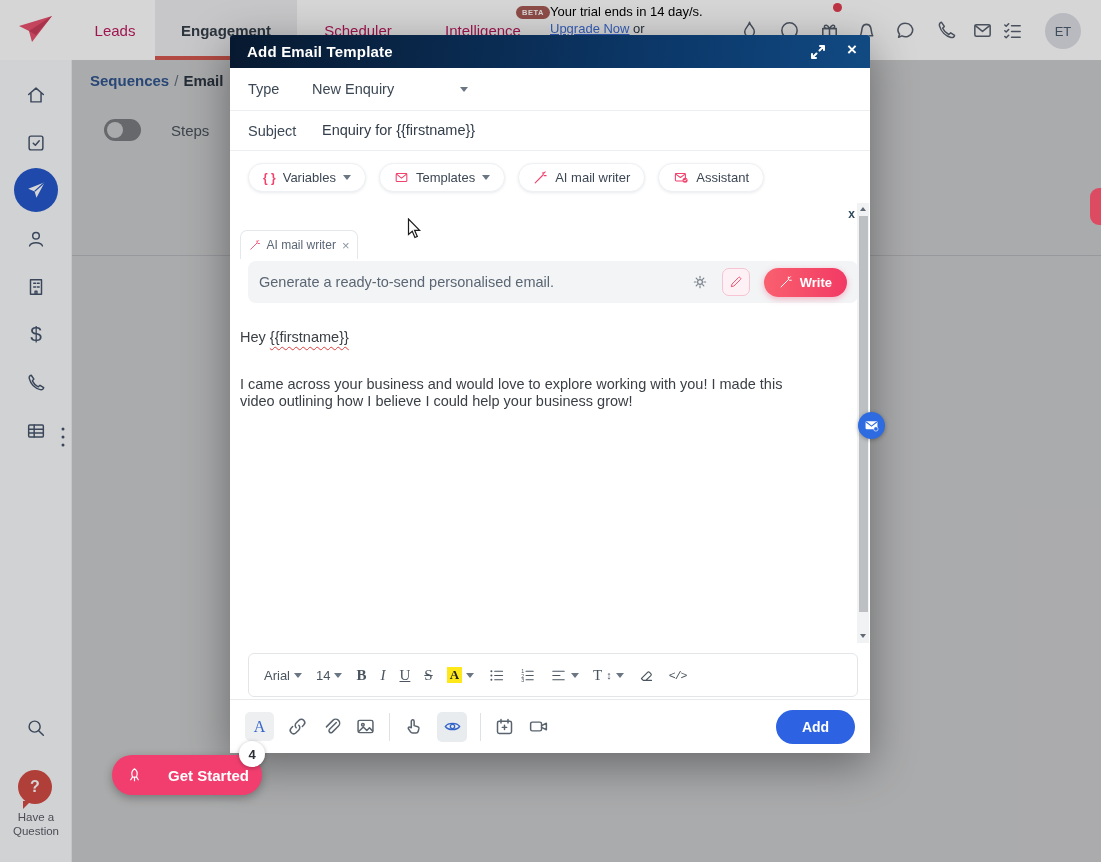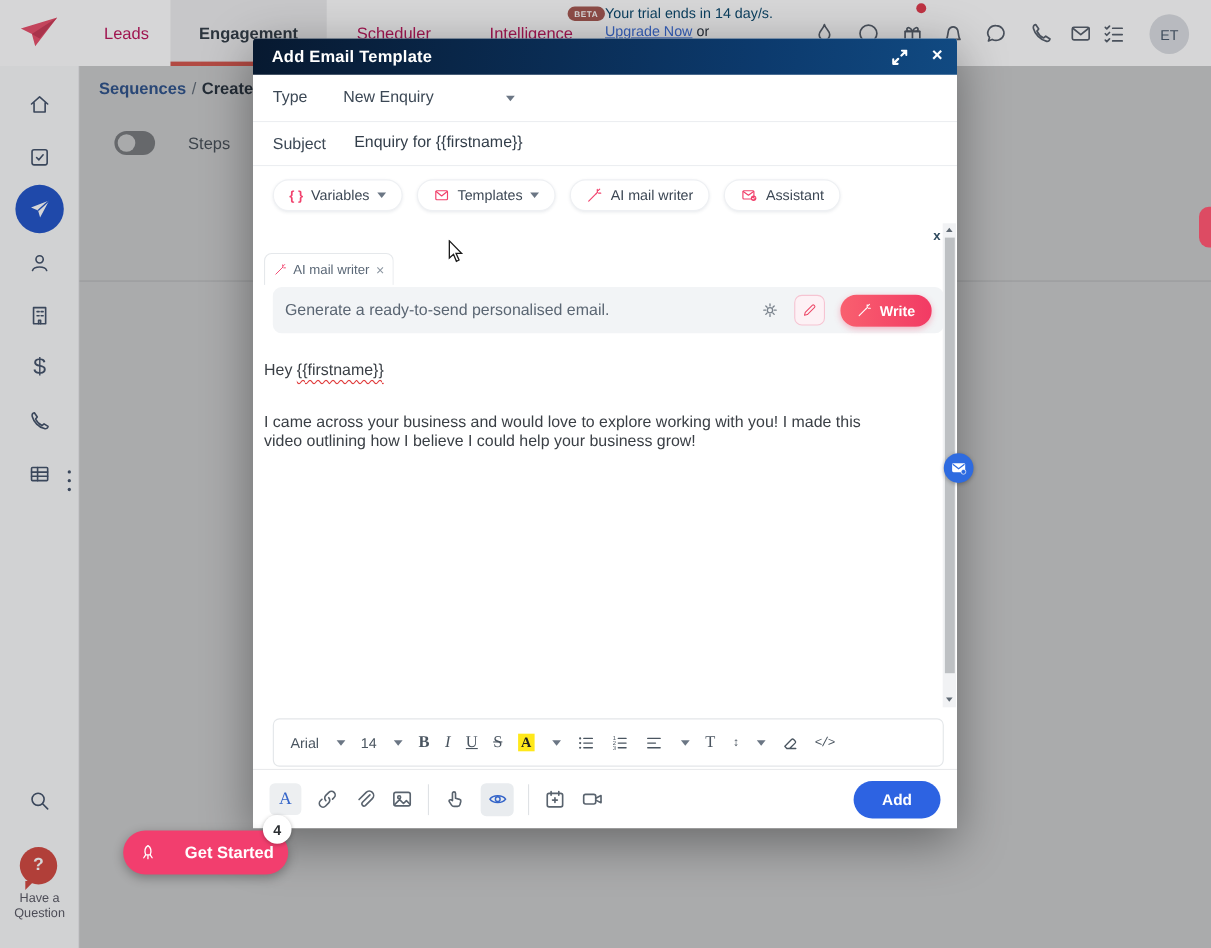--- a/index.html
+++ b/index.html
@@ -15,21 +15,21 @@
   .logo{position:absolute;left:16px;top:10px;width:40px;height:40px;color:#e8506b}
   .nav-tab{position:absolute;top:0;height:60px;display:flex;align-items:center;justify-content:center;
            font-size:15px;color:#be185d;cursor:pointer}
   .tab-leads{left:86px;width:58px}
   .tab-engagement{left:155px;width:142px;background:#ededee;color:#333e48;font-weight:700}
   .tab-engagement::after{content:"";position:absolute;left:0;bottom:0;width:100%;height:4px;background:#d4574e}
   .tab-scheduler{left:310px;width:96px}
   .tab-intelligence{left:430px;width:106px}
   .beta{position:absolute;left:516px;top:6px;background:#a85a52;color:#fff;font-size:7.5px;font-weight:700;
         padding:2px 6px;border-radius:7px;letter-spacing:.5px}
-  .trial1{position:absolute;left:550px;top:4px;font-size:13px;color:#0c4a6e}
+  .trial1{position:absolute;left:550px;top:4px;font-size:13px;color:#000000}
   .trial2{position:absolute;left:550px;top:21px;font-size:13px;color:#2c3540}
   .trial2 .lnk{color:#3e6fd9;text-decoration:underline;cursor:pointer}
   .tb-icon{position:absolute;top:19px;width:23px;height:23px}
   .gift-dot{position:absolute;left:833px;top:3px;width:9px;height:9px;border-radius:50%;background:#e23b4e}
   .avatar{position:absolute;left:1045px;top:13px;width:36px;height:36px;border-radius:50%;background:#dbdee2;
           display:flex;align-items:center;justify-content:center;font-size:13px;color:#4a5a6b}
 
   
   .sidebar{position:absolute;left:0;top:60px;width:72px;height:802px;background:#f9fafb;border-right:1px solid #ececef}
   .sb-icon{position:absolute;left:25px;width:22px;height:22px;color:#44536a}
@@ -102,21 +102,21 @@
              color:#fff;font-size:13px;font-weight:700;display:flex;align-items:center;gap:7px;border:none;
              box-shadow:0 2px 6px rgba(240,60,100,.35);cursor:pointer;font-family:inherit}
   .write-btn svg{stroke:#fff;fill:none;stroke-width:1.7;stroke-linecap:round}
   .greeting{position:absolute;left:10px;top:294px;font-size:14.5px;color:#3a3f45}
   .greet-var{text-decoration-line:underline;text-decoration-style:wavy;text-decoration-color:#e03c3c;
              text-decoration-thickness:1px;text-underline-offset:4px}
   .para{position:absolute;left:10px;top:341px;width:578px;font-size:14.5px;line-height:16.5px;color:#3a3f45}
 
   .fmt{position:absolute;left:18px;top:618px;width:610px;height:44px;border:1px solid #e3e6e9;border-radius:6px;
        background:#fff;display:flex;align-items:center;padding:0 15px;gap:14px;color:#4a5560;font-size:13px}
-  .fmt .t{cursor:pointer;display:flex;align-items:center;gap:16px;white-space:nowrap}
+  .fmt .t{cursor:pointer;display:flex;align-items:center;gap:4px;white-space:nowrap}
   .fb{font-weight:700;font-size:15px;font-family:"Liberation Serif",serif}
   .fi{font-style:italic;font-size:15px;font-family:"Liberation Serif",serif}
   .fu{text-decoration:underline;font-size:15px;font-family:"Liberation Serif",serif}
   .fs{text-decoration:line-through;font-size:15px;font-family:"Liberation Serif",serif}
   .hl{background:#ffe81a;padding:0 3px;font-weight:700;color:#222;font-family:"Liberation Serif",serif}
   .fmt svg{stroke:#4a5560;fill:none;stroke-width:1.7;stroke-linecap:round}
   .mono{font-family:"Liberation Mono",monospace;font-size:11.5px;letter-spacing:-1px}
 
   .m-sep{position:absolute;left:0;top:664px;width:100%;height:1px;background:#e9eaec}
   .m-footer{position:absolute;left:0;top:665px;width:100%;height:53px;display:flex;align-items:center;padding:0 15px;gap:13px}
@@ -285,21 +285,21 @@
     <span class="q-bubble">
         <span>?</span>
       </span>
     <div class="q-text">
       <div>Have a</div>
       <div>Question</div>
     </div>
   </aside>
 
   <div class="breadcrumb">
-    <span class="bc-link">Sequences</span><span class="bc-sep">/</span><span class="bc-cur">Create</span>
+    <span class="bc-link">Sequences</span><span class="bc-sep">/</span><span class="bc-cur">Email</span>
   </div>
   <span class="toggle"></span>
   <span class="steps">Steps</span>
   <div class="hline"></div>
 
   <div class="dim-content"></div>
   <div class="dim-full"></div>
   <div class="drawer-handle"></div>
 
   <section class="modal">

